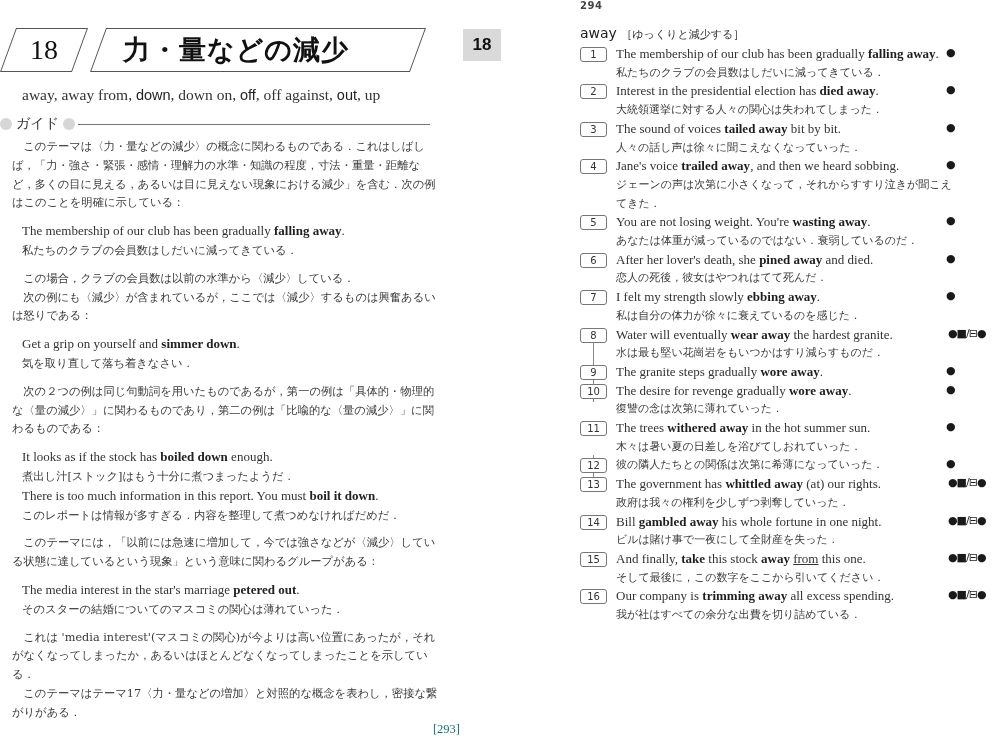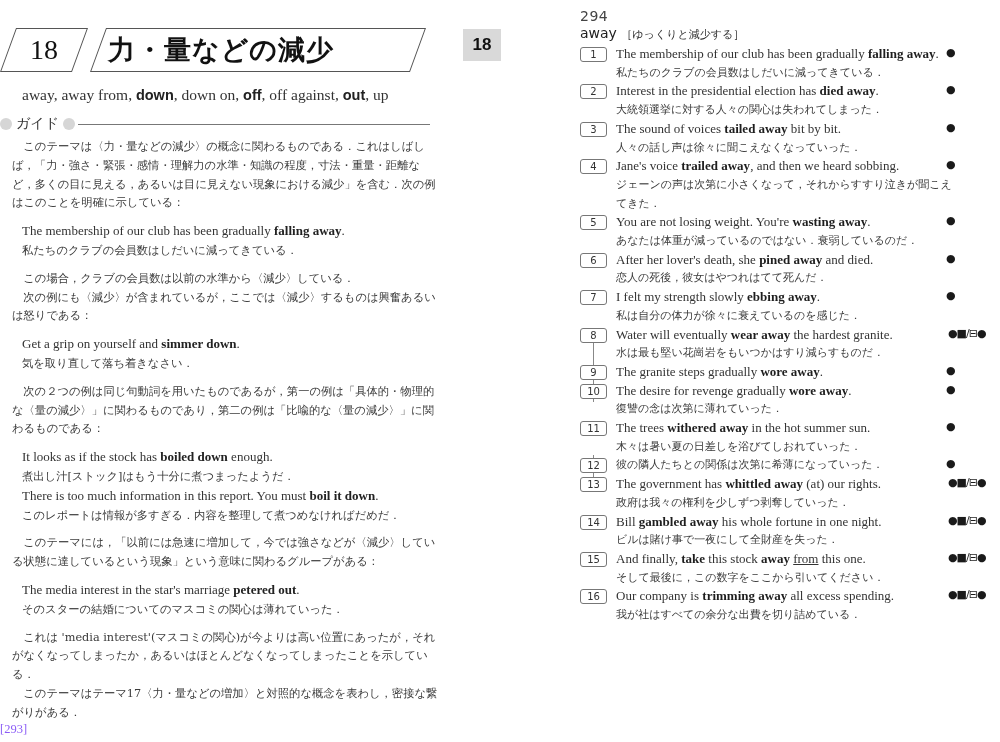--- a/index.html
+++ b/index.html
@@ -15,53 +15,53 @@
   .chapter-num {
     position: absolute; left: 8px; top: 28px; width: 72px; height: 44px;
     display: flex; align-items: center; justify-content: center;
     font-family: "Liberation Serif", serif; font-size: 28px; color: #111;
   }
   .chapter-title-box {
     position: absolute; left: 98px; top: 28px; width: 320px; height: 44px;
     border: 1.3px solid #555; transform: skewX(-20deg); background: #fff;
   }
   .chapter-title {
-    position: absolute; left: 108px; top: 28px; height: 44px;
+    position: absolute; left: 123px; top: 28px; height: 44px;
     display: flex; align-items: center;
     font-family: "DejaVu Serif", serif; font-size: 27px; font-weight: bold; color: #111; letter-spacing: 1px;
   }
   .side-tab {
     position: absolute; left: 463px; top: 29px; width: 38px; height: 32px;
     background: #d9d9d9; display: flex; align-items: center; justify-content: center;
     font-family: "Liberation Sans", sans-serif; font-size: 17px; font-weight: bold; color: #111;
   }
   .particles {
     position: absolute; left: 22px; top: 86px;
     font-family: "Liberation Serif", serif; font-size: 15.5px; color: #333;
   }
-  .particles .b { font-family: "Liberation Sans", sans-serif; font-weight: bold; color: #222; font-size: 14.5px; }
+  .particles .b { font-family: "Liberation Sans", sans-serif; font-weight: normal; color: #222; font-size: 14.5px; }
 
   .guide-row { position: absolute; left: 0; top: 114px; width: 430px; height: 20px; display: flex; align-items: center; }
   .dot { width: 12px; height: 12px; border-radius: 50%; background: #d6d6d6; flex: none; }
   .guide-label { font-family: "DejaVu Sans", sans-serif; font-size: 14px; color: #333; margin: 0 4px; }
   .guide-line { flex: 1; height: 1px; background: #777; margin-left: 3px; }
 
   .body-text { position: absolute; left: 12px; top: 138px; width: 428px; font-size: 11.3px; line-height: 18.8px; color: #3a3a3a; }
   .body-text p { margin: 0; }
   .indent { text-indent: 1em; }
   .ex { padding-left: 10px; margin-top: 9px !important; }
   .ex-en { font-family: "Liberation Serif", serif; font-size: 13px; color: #333; }
   .ex-en b { color: #222; }
   .gap { height: 9px; }
 
-  .page-num-left { position: absolute; left: 0; width: 460px; top: 722px; text-align: left; font-family: "Liberation Serif", serif; font-size: 12.5px; color: #8b5cf6; }
+  .page-num-left { position: absolute; left: 0; width: 460px; top: 722px; text-align: right; font-family: "Liberation Serif", serif; font-size: 12.5px; color: #0f766e; }
 
   
   .right-page { position: absolute; left: 560px; top: 0; width: 440px; height: 742px; }
-  .page-num-right { position: absolute; left: 20px; top: 8px; font-family: "DejaVu Sans", sans-serif; font-size: 14px; color: #444; letter-spacing: 0.5px; }
+  .page-num-right { position: absolute; left: 20px; top: 0px; font-family: "DejaVu Sans", sans-serif; font-size: 10px; color: #444; letter-spacing: 0.5px; font-weight: bold; }
   .section-head { position: absolute; left: 20px; top: 25px; font-family: "DejaVu Sans", sans-serif; font-size: 14px; color: #222; }
   .section-head .jp { font-size: 11px; color: #333; }
 
   .entries { position: absolute; left: 20px; top: 45px; width: 420px; }
   .entry { position: relative; }
   .num-box {
     position: absolute; left: 0; width: 27px; height: 15px;
     border: 1px solid #777; border-radius: 3px; background: #fff; z-index: 2;
     font-family: "DejaVu Sans", sans-serif; font-size: 10px; color: #333;
     display: flex; align-items: center; justify-content: center;

